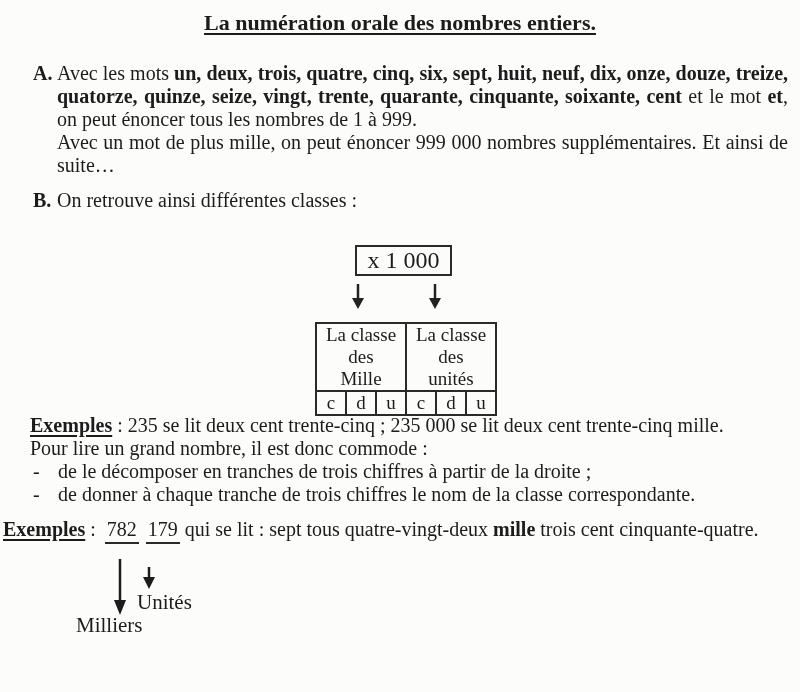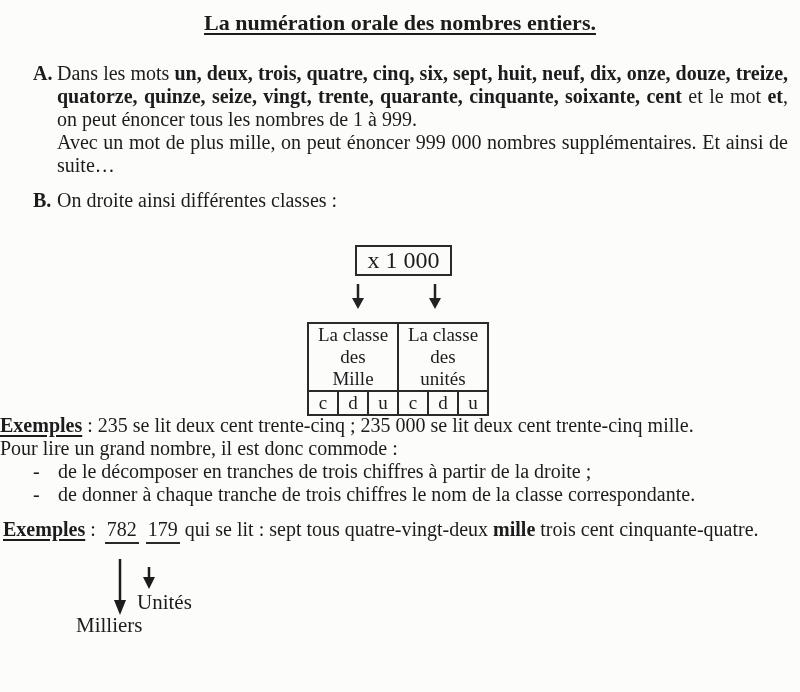--- a/index.html
+++ b/index.html
@@ -63,21 +63,21 @@
   }
   .diag-arrows {
     position: absolute;
     left: 340px;
     top: 71px;
   }
   .diag-arrows line { stroke: #222; stroke-width: 2.5; }
   .diag-arrows polygon { fill: #222; }
   .classes-table {
     position: absolute;
-    left: 307px;
+    left: 315px;
     top: 110px;
     border-collapse: collapse;
     table-layout: fixed;
     width: 180px;
     border-radius: 12px;
   }
   .classes-table td {
     border: 2px solid #2a2a2a;
     text-align: center;
   }
@@ -92,21 +92,21 @@
     width: 30px;
     height: 24px;
     font-size: 19px;
     line-height: 20px;
   }
 
   .para-classes {
     margin-top: 15px;
     padding: 0 8px 0 3px;
   }
-  .plain-line { padding-left: 0; }
+  .plain-line { padding-left: 14px; margin-left: 16px; }
   .label-underline {
     font-weight: bold;
     text-decoration: underline;
     text-decoration-thickness: 2px;
     text-underline-offset: 3px;
   }
   .bullet {
     position: relative;
     padding-left: 58px;
   }
@@ -142,27 +142,27 @@
 </style>
 </head>
 <body>
 
 <div class="page">
 
   <h1 class="title">La numération orale des nombres entiers.</h1>
 
   <div class="section sec-a">
     <span class="marker">A.</span>
-    <p class="justify"><span>Dans les mots </span><b>un, deux, trois, quatre, cinq, six, sept, huit, neuf, dix, onze, douze, treize, quatorze, quinze, seize, vingt, trente, quarante, cinquante, soixante, cent</b><span> et le mot </span><b>et</b><span>, on peut énoncer tous les nombres de 1 à 999.</span></p>
+    <p class="justify"><span>Avec les mots </span><b>un, deux, trois, quatre, cinq, six, sept, huit, neuf, dix, onze, douze, treize, quatorze, quinze, seize, vingt, trente, quarante, cinquante, soixante, cent</b><span> et le mot </span><b>et</b><span>, on peut énoncer tous les nombres de 1 à 999.</span></p>
     <p class="justify">Avec un mot de plus mille, on peut énoncer 999 000 nombres supplémentaires. Et ainsi de suite…</p>
   </div>
 
   <div class="section sec-b">
     <span class="marker">B.</span>
-    <p>On droite ainsi différentes classes :</p>
+    <p>On retrouve ainsi différentes classes :</p>
   </div>
 
   <div class="diagram">
     <div class="mult-box">x 1 000</div>
     <svg class="diag-arrows" width="120" height="27" viewBox="0 0 120 27">
       <line x1="18" y1="1" x2="18" y2="16"></line>
       <polygon points="12,15 24,15 18,26"></polygon>
       <line x1="95" y1="1" x2="95" y2="16"></line>
       <polygon points="89,15 101,15 95,26"></polygon>
     </svg>

